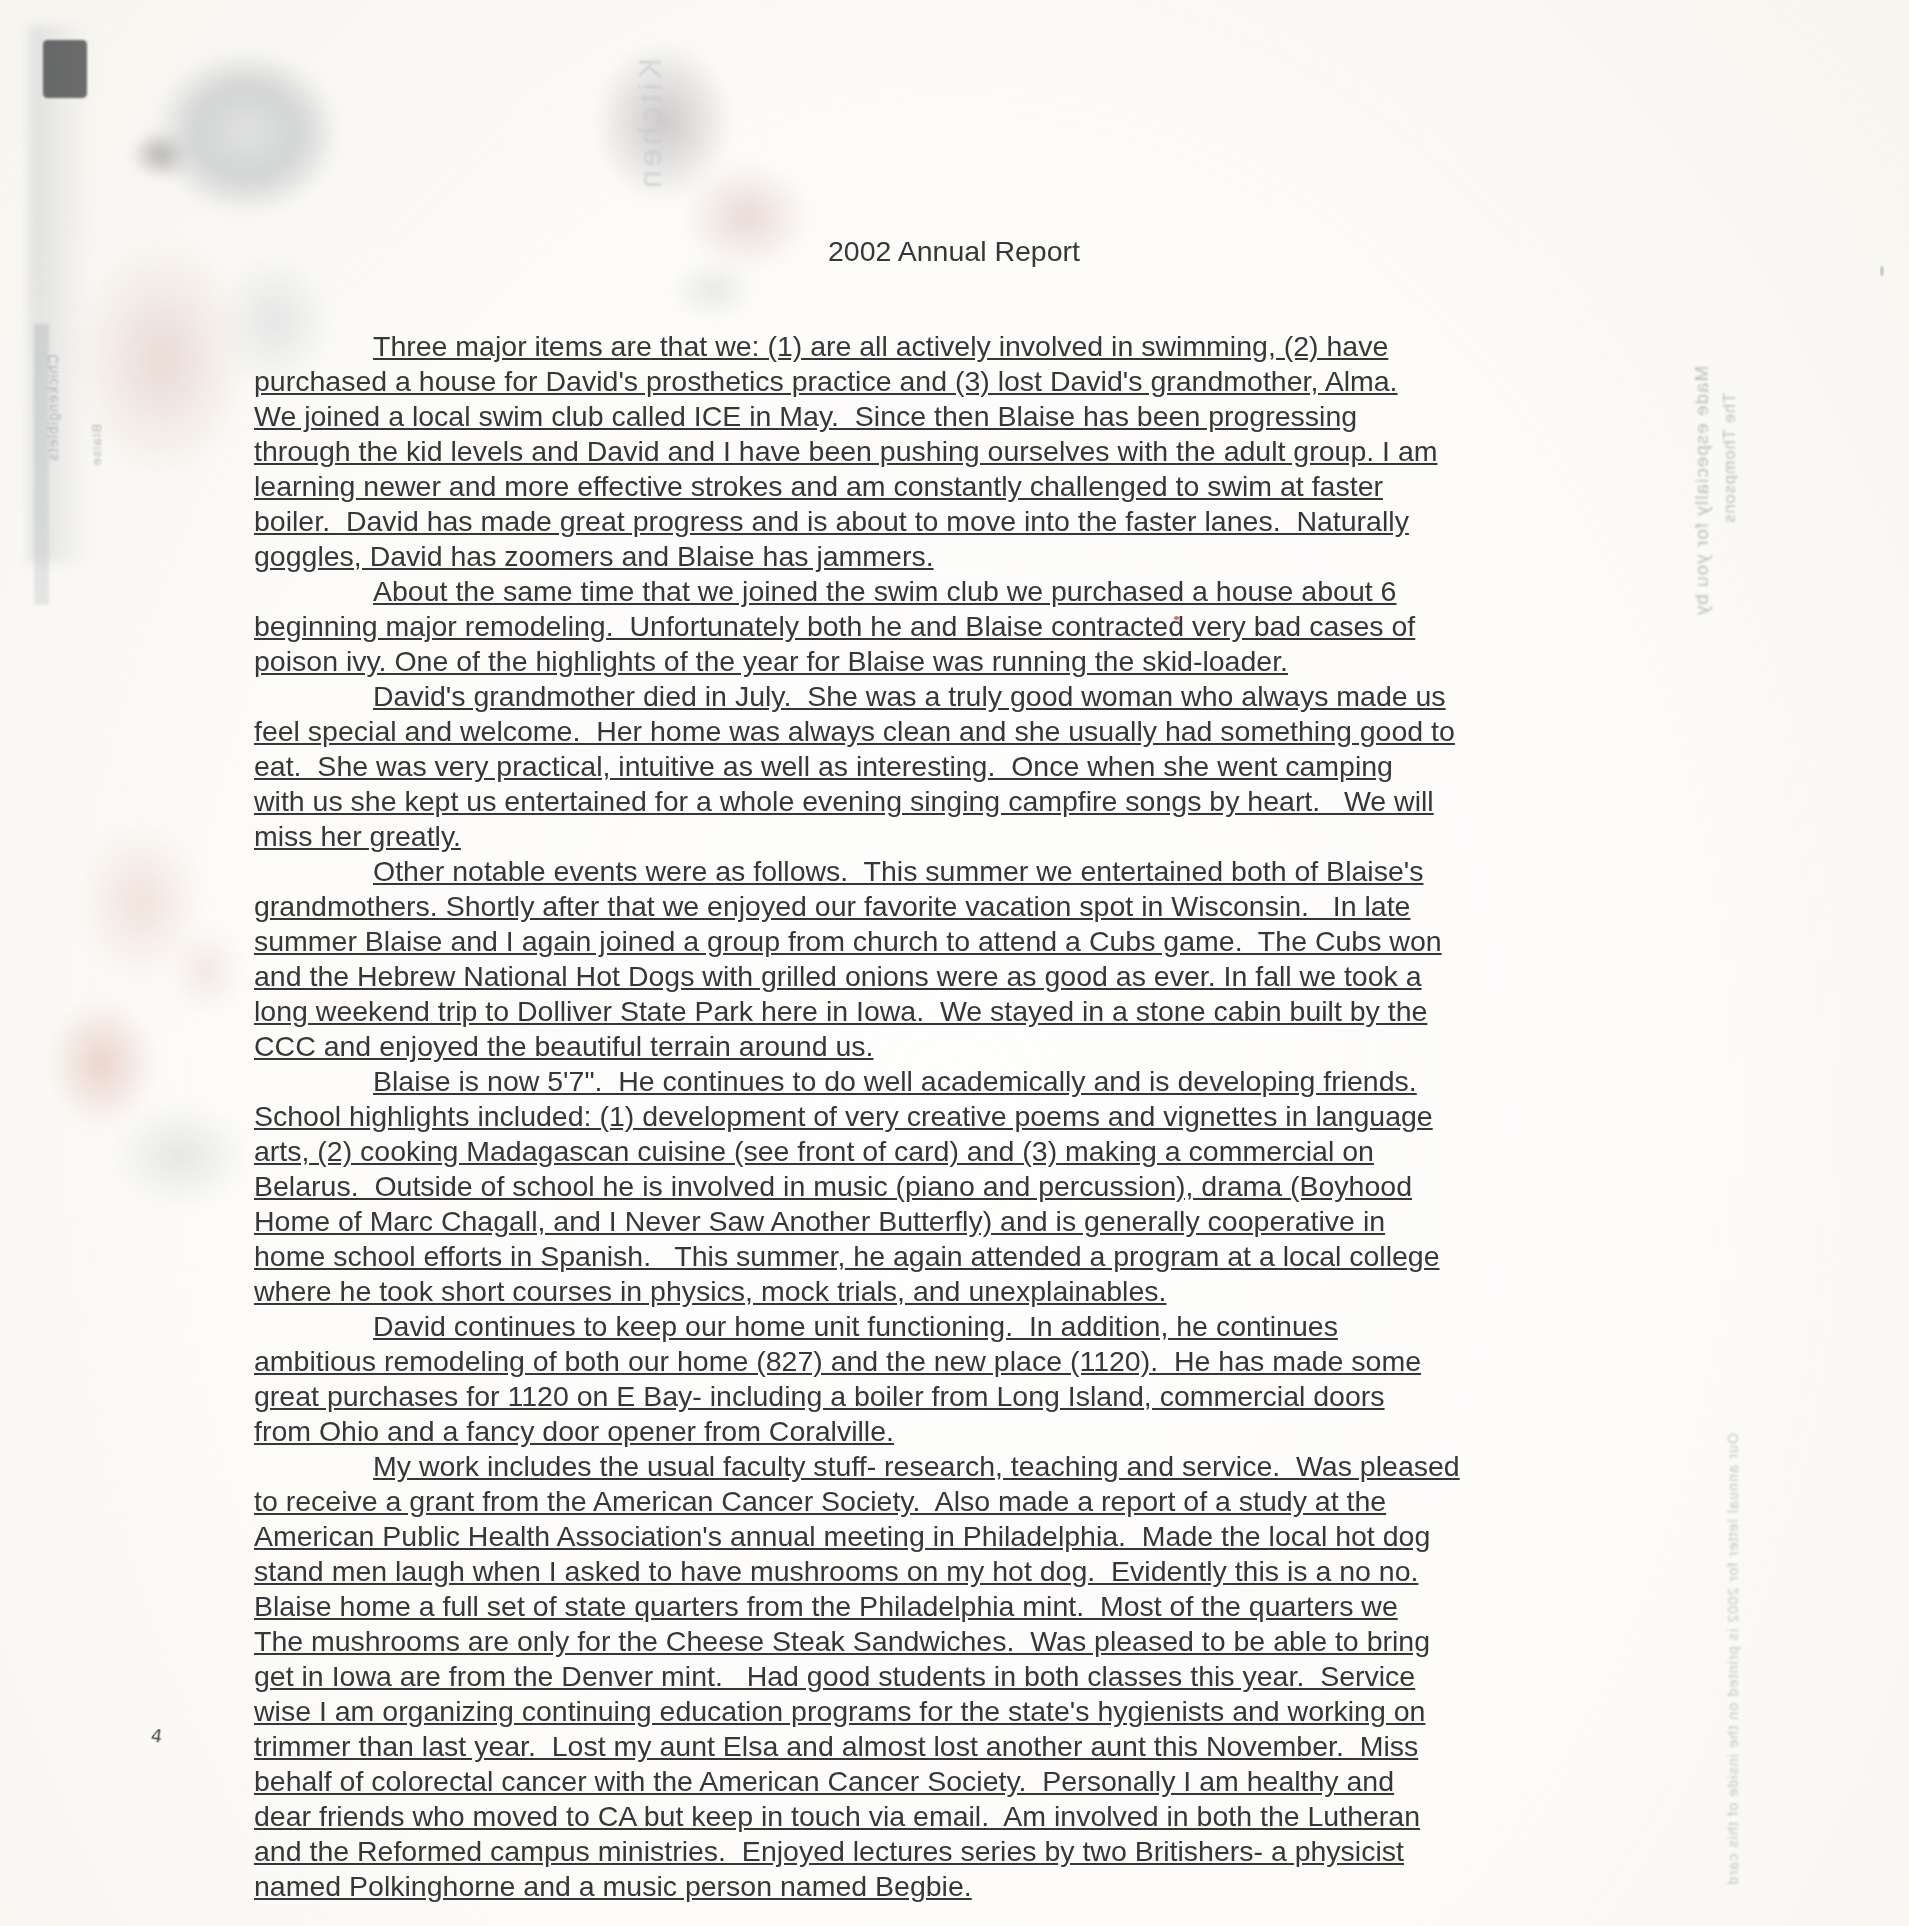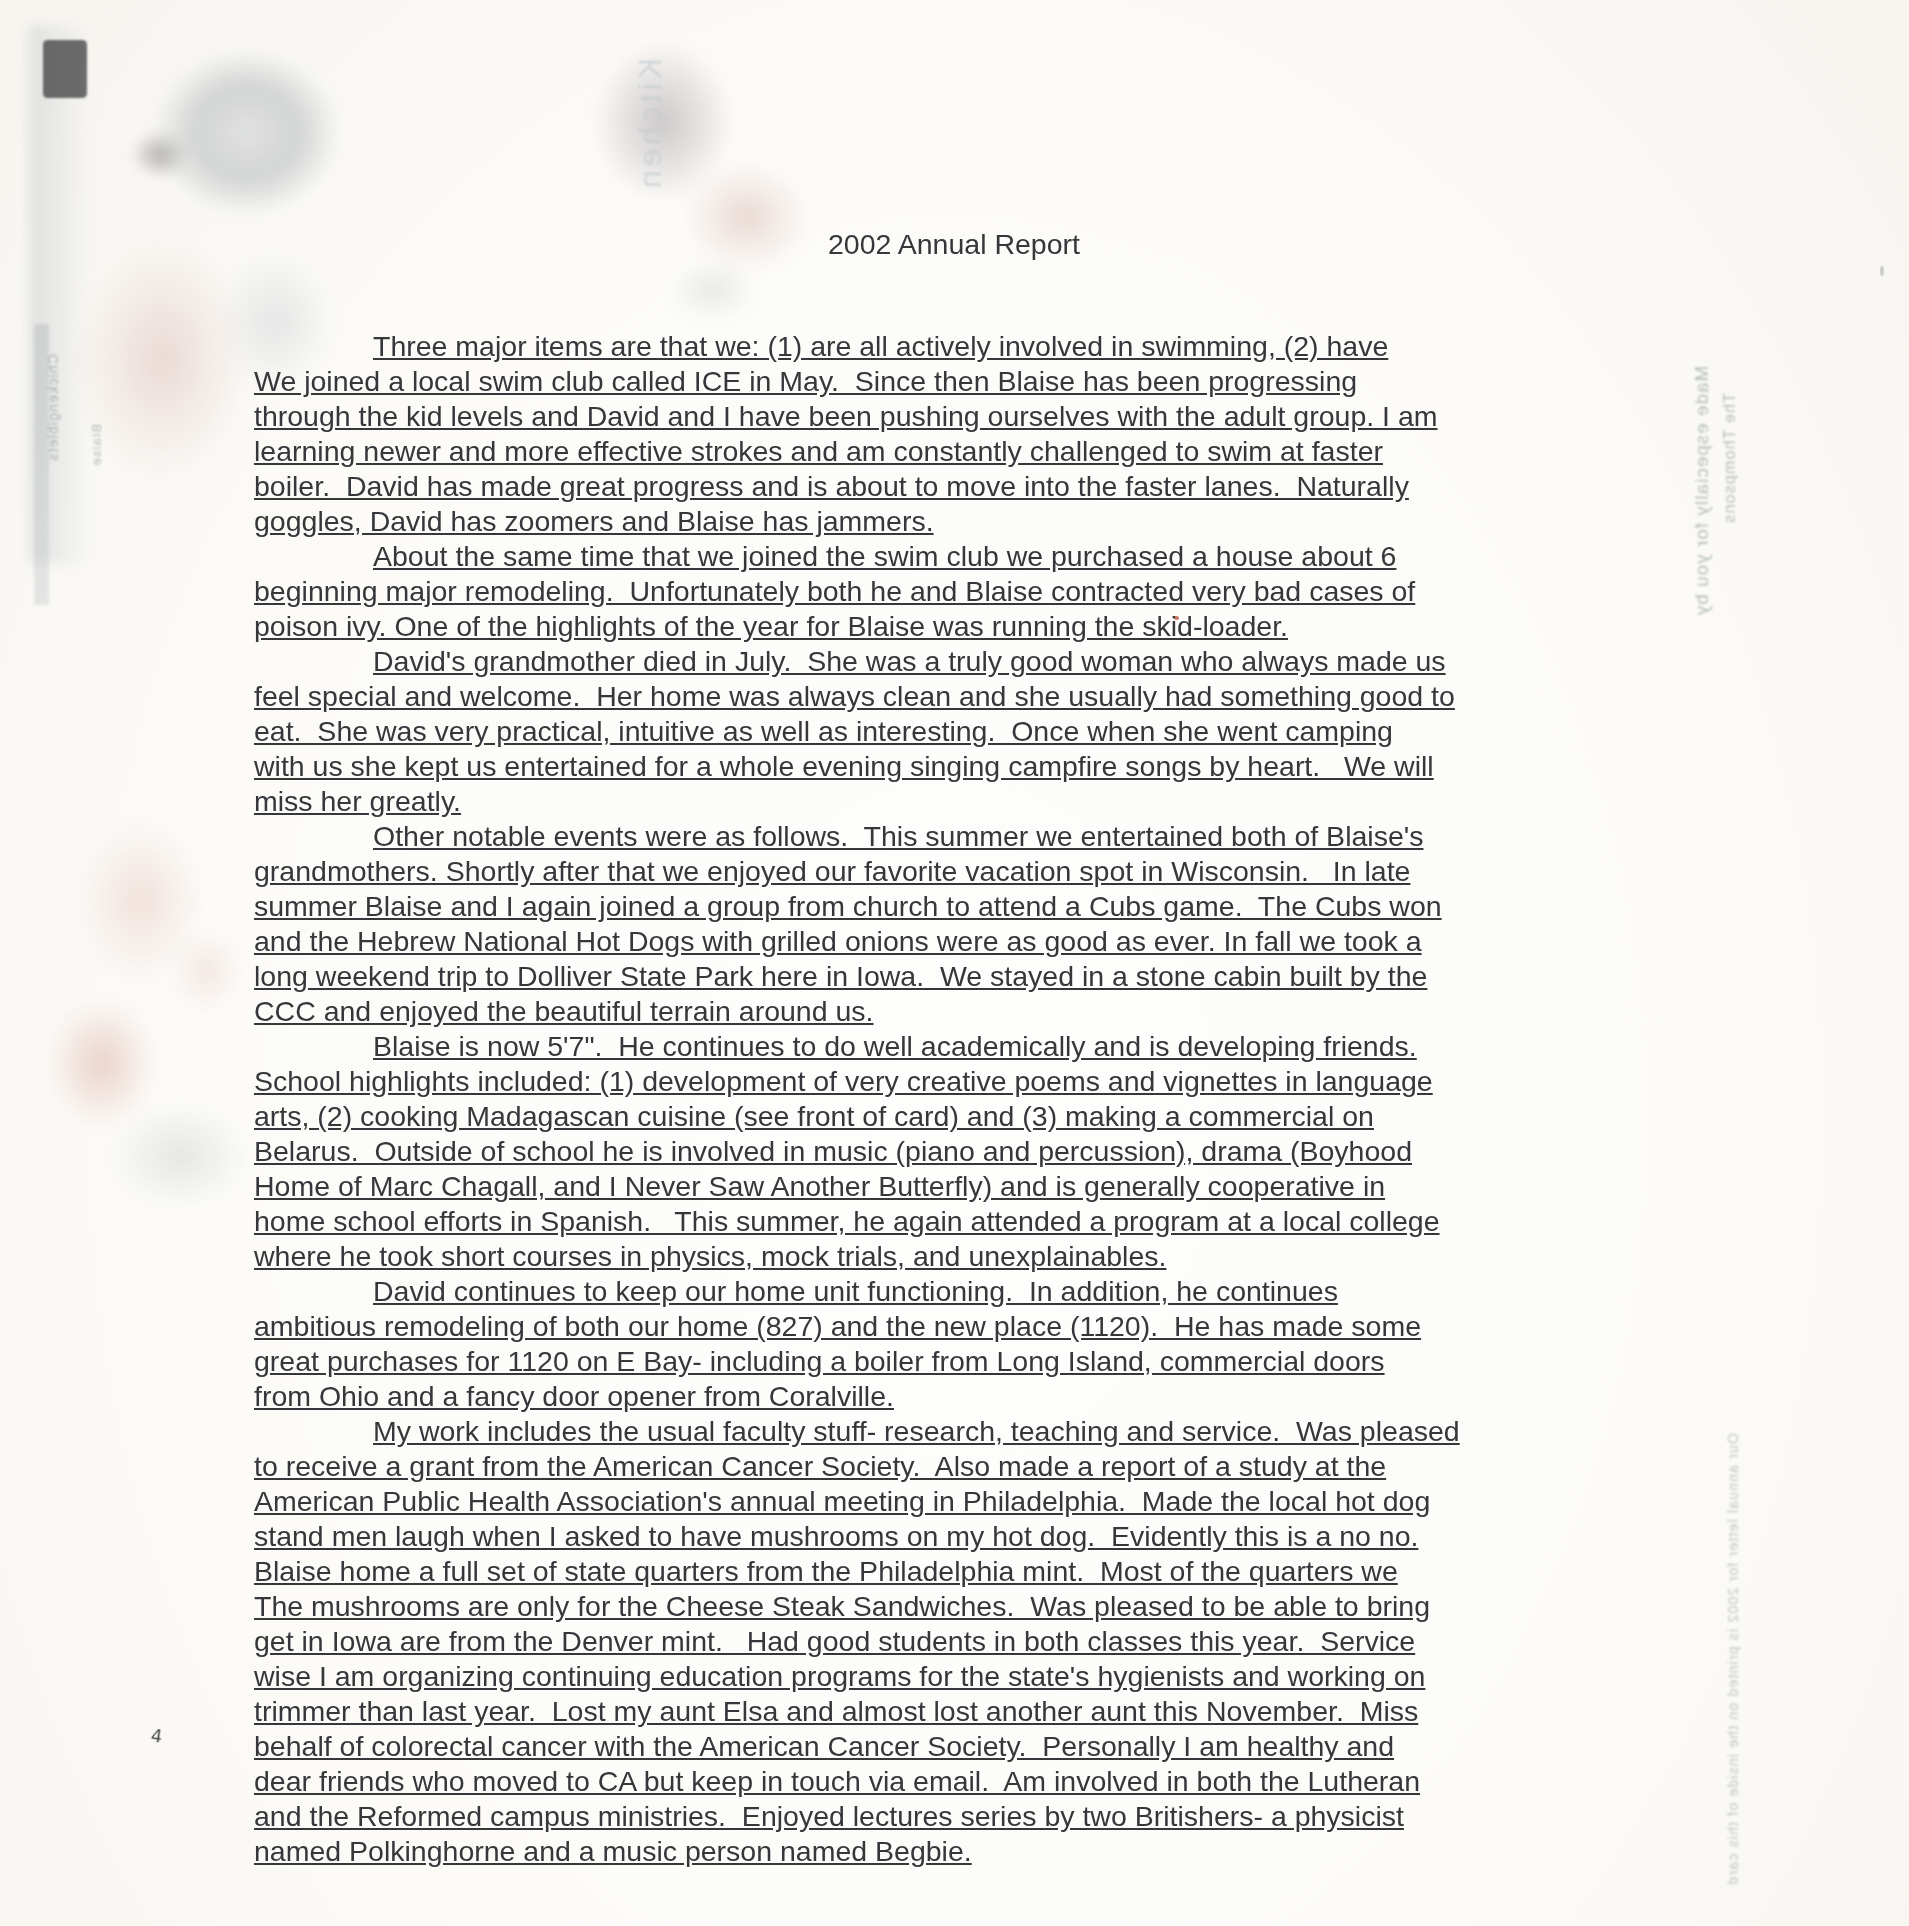--- a/index.html
+++ b/index.html
@@ -6,21 +6,21 @@
   #page{
     position:relative; width:1910px; height:2488px;
     background:
       radial-gradient(ellipse 1233px 1618px at 50% 45%, #fefefd 0%, #fcfbf8 60%, #f7f5f0 100%);
     overflow:hidden;
     font-family:"Liberation Sans", sans-serif;
   }
   
   .letter-text{ color:#35373a; filter:blur(0.3px); }
   #letter-title{
-    position:absolute; left:828px; top:228px;
+    position:absolute; left:828px; top:235px;
     font-size:28.5px; white-space:pre;
   }
   #letter-body{
     position:absolute; left:254px; top:329px; width:1448px;
     font-size:28.5px; line-height:35px;
   }
   .ln{ white-space:pre; height:35px;text-decoration:underline; }
   .ln.indent{ padding-left:119px; }
   
   .ghost-v{
@@ -93,20 +93,21 @@
   <div class="ghost-v" id="ghost-annual">Our annual letter for 2002 is printed on the inside of this card</div>
 
   <div class="ghost-v" id="ghost-caption-1">Chickengiblets</div>
   <div class="ghost-v" id="ghost-caption-2">Blaise</div>
   <div class="ghost-v" id="ghost-caption-top">Kitchen</div>
 
   <div class="letter-text" id="letter-title">2002 Annual Report</div>
   <div class="letter-text" id="letter-body">
       <div>
         <div class="ln indent">Three major items are that we: (1) are all actively involved in swimming, (2) have</div>
+        <div class="ln">purchased a house for David's prosthetics practice and (3) lost David's grandmother, Alma.</div>
         <div class="ln">We joined a local swim club called ICE in May.  Since then Blaise has been progressing</div>
         <div class="ln">through the kid levels and David and I have been pushing ourselves with the adult group. I am</div>
         <div class="ln">learning newer and more effective strokes and am constantly challenged to swim at faster</div>
         <div class="ln">boiler.  David has made great progress and is about to move into the faster lanes.  Naturally</div>
         <div class="ln">goggles, David has zoomers and Blaise has jammers.</div>
       </div>
       <div>
         <div class="ln indent">About the same time that we joined the swim club we purchased a house about 6</div>
         <div class="ln">beginning major remodeling.  Unfortunately both he and Blaise contracted very bad cases of</div>
         <div class="ln">poison ivy. One of the highlights of the year for Blaise was running the skid-loader.</div>

